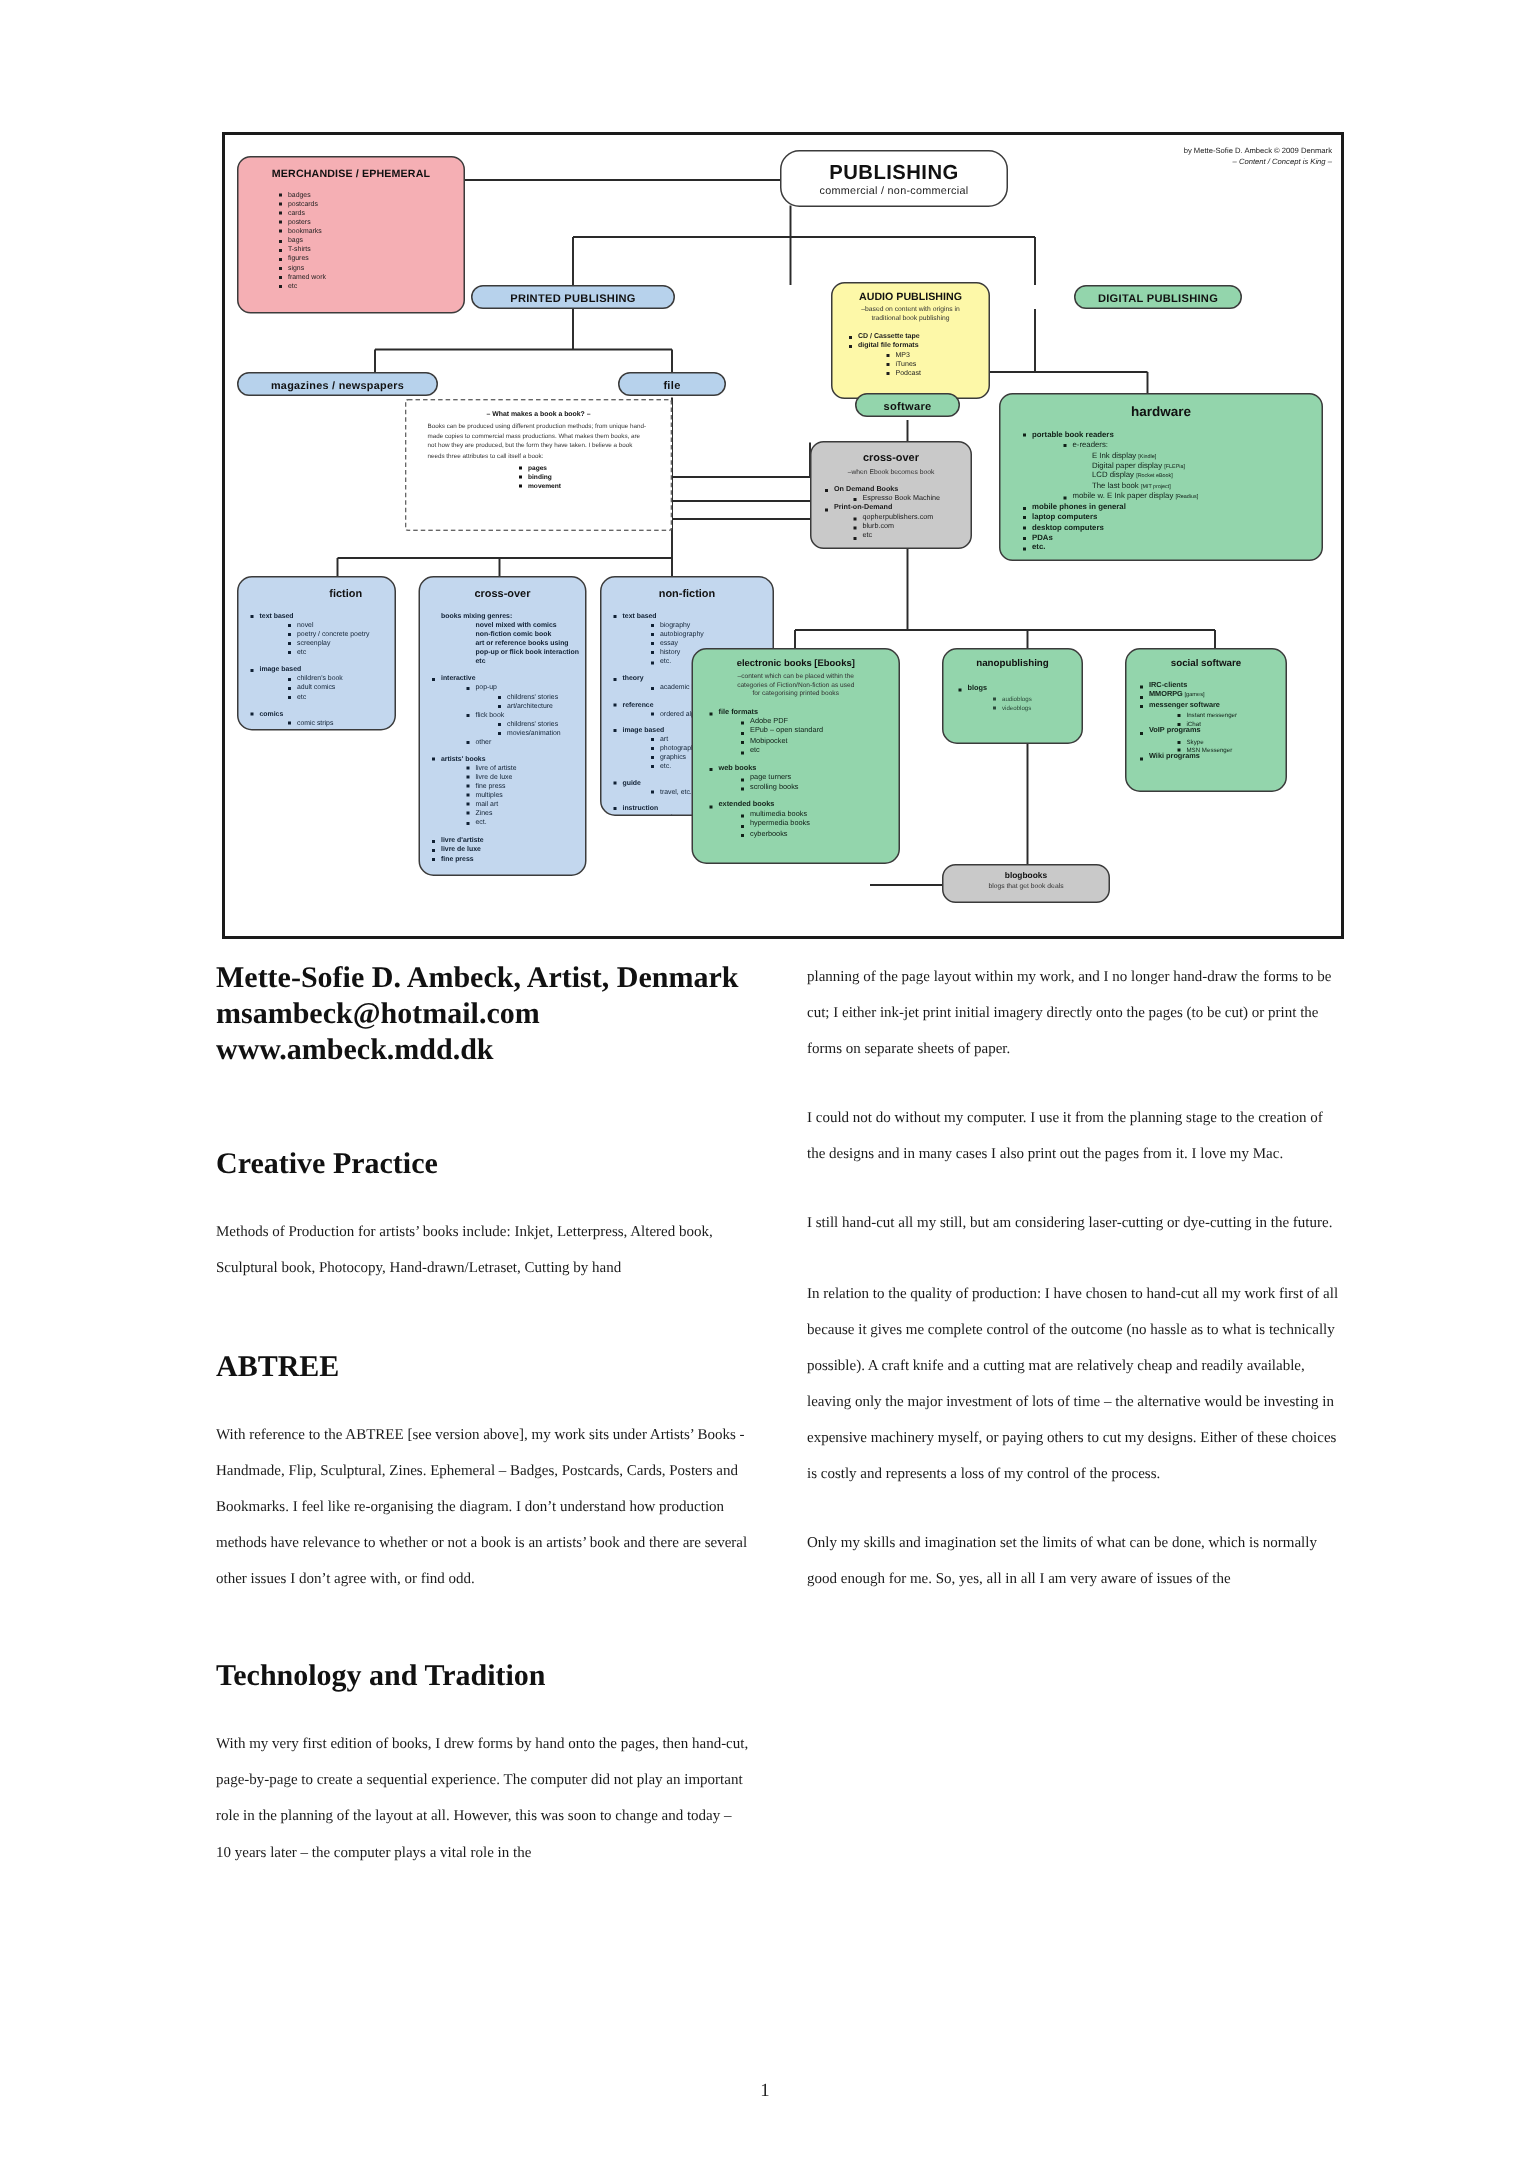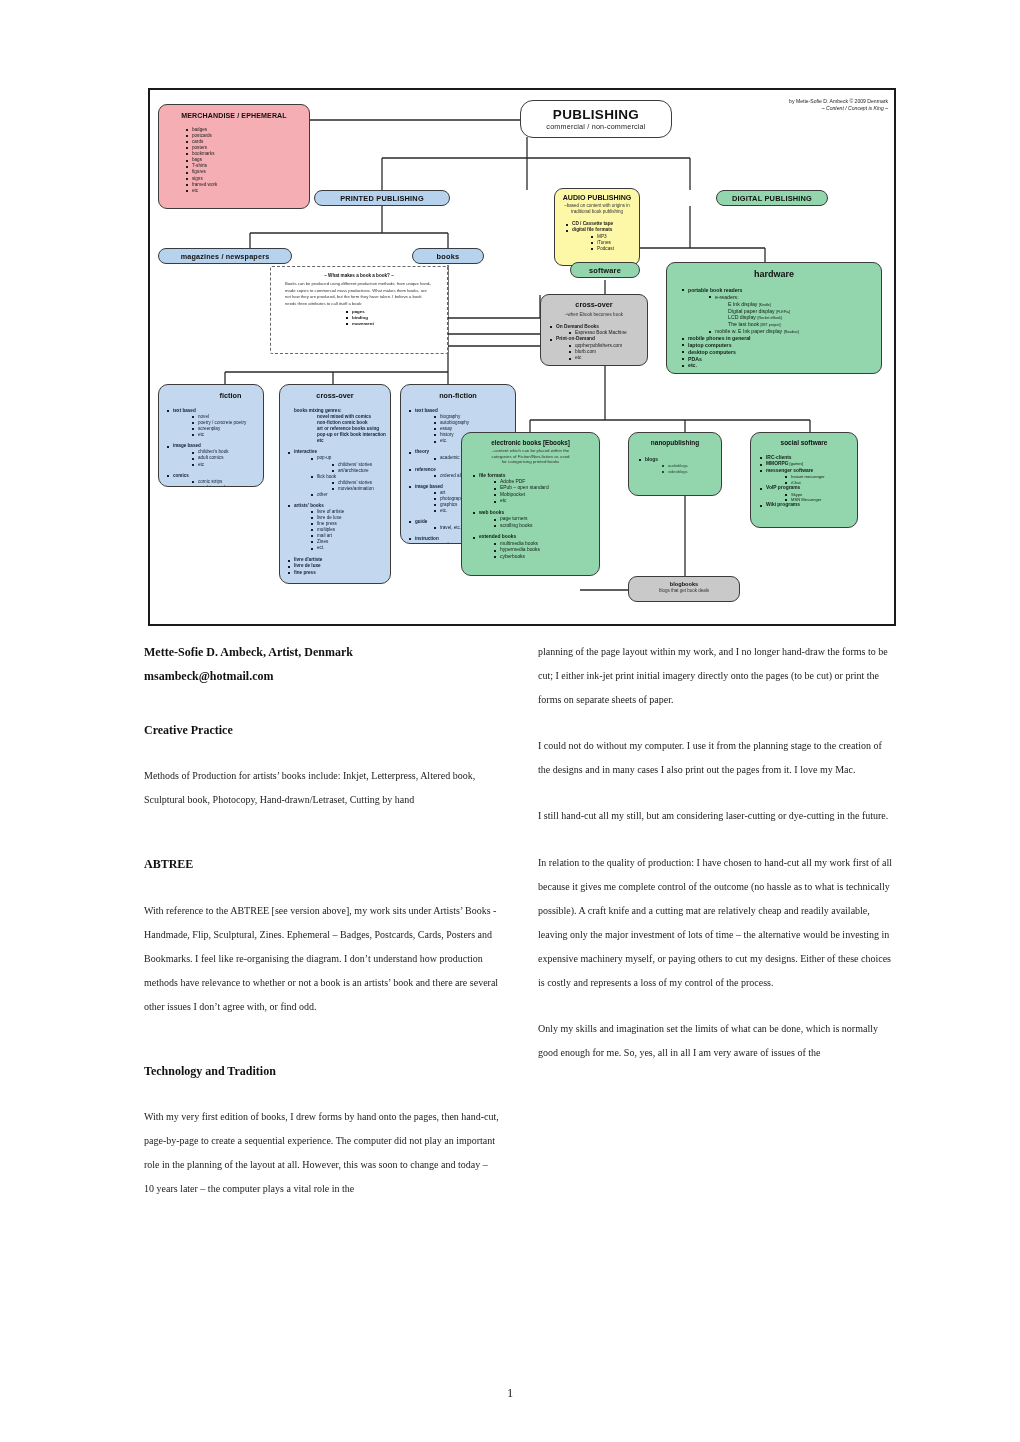--- a/index.html
+++ b/index.html
@@ -54,21 +54,21 @@
   .col{position:absolute;top:0;width:356px;}
   .col-left{left:144px;}
   .col-right{left:538px;}
   .ptxt{
     font-family:"Liberation Serif",serif;
     font-size:10px;line-height:24.1px;color:#1b1b1b;
     margin:0 0 22px 0;text-align:left;
   }
   .phead{
     font-family:"Liberation Serif",serif;
-    font-weight:bold;font-size:12px;line-height:24.1px;
+    font-weight:bold;font-size:20px;line-height:24.1px;
     color:#111;margin:0 0 22px 0;
   }
   .spacer-l{height:30px;}
   .spacer-m{height:18px;}
   #pageno{
     position:absolute;left:0;top:1386px;width:1020px;text-align:center;
     font-family:"Liberation Serif",serif;font-size:12.5px;color:#222;
   }
 </style>
 </head>
@@ -149,21 +149,21 @@
           <li>signs</li>
           <li>framed work</li>
           <li>etc</li>
         </ul>
     </div>
 
     <div class="node pill" style="left:164px;top:100px;width:136px;height:16px;background:#b7d2ec;font-size:7.4px;">
       <span>PRINTED PUBLISHING</span>
     </div>
 
-    <div class="node boxcard" style="left:404px;top:98px;width:86px;height:78px;background:#fdf8a8;">
+    <div class="node boxcard" style="left:404px;top:98px;width:106px;height:78px;background:#fdf8a8;">
       <div class="hd" style="font-size:7.1px;margin-top:5px;">AUDIO PUBLISHING</div>
       <div class="sub" style="font-size:4.5px;margin-top:1px;">–based on content with origins in</div>
       <div class="sub" style="font-size:4.5px;">traditional book publishing</div>
       <ul class="d" style="font-size:4.7px;color:#1d1d1d;margin:7px 0 0 10px;">
         <li class="b">CD / Cassette tape</li>
         <li class="b">
           <span>digital file formats</span>
           <ul class="d nb" id="audio-sub-list" style="font-weight:normal;margin-left:18px;">
               <li>MP3</li>
               <li>iTunes</li>
@@ -175,21 +175,21 @@
 
     <div class="node pill" style="left:566px;top:100px;width:112px;height:16px;background:#93d5ac;font-size:7.4px;">
       <span>DIGITAL PUBLISHING</span>
     </div>
 
     <div class="node pill" style="left:8px;top:158px;width:134px;height:16px;background:#b7d2ec;font-size:7.2px;">
       <span>magazines / newspapers</span>
     </div>
 
     <div class="node pill" style="left:262px;top:158px;width:72px;height:16px;background:#b7d2ec;font-size:7.4px;">
-      <span>books</span>
+      <span>file</span>
     </div>
 
     <div class="node pill" style="left:420px;top:172px;width:70px;height:16px;background:#93d5ac;font-size:7.4px;">
       <span>software</span>
     </div>
 
     <div class="node boxcard" style="left:516px;top:172px;width:216px;height:112px;background:#93d5ac;">
       <div class="hd" style="font-size:9px;margin-top:6px;">hardware</div>
       <ul class="d" style="font-size:5.2px;color:#112018;margin:8px 0 0 14px;">
         <li class="b">
@@ -444,20 +444,21 @@
       <div class="sub" style="font-size:4.5px;margin-top:1px;">blogs that get book deals</div>
     </div>
 
   </div>
 </div>
 
 <div id="article">
   <div class="col col-left">
     <p class="phead" style="margin-bottom:0;">Mette-Sofie D. Ambeck, Artist, Denmark</p>
     <p class="phead" style="margin-bottom:0;">msambeck@hotmail.com</p>
+    <p class="phead">www.ambeck.mdd.dk</p>
     <div class="spacer-l"></div>
     <p class="phead">Creative Practice</p>
     <p class="ptxt">Methods of Production for artists’ books include: Inkjet, Letterpress, Altered book, Sculptural book, Photocopy, Hand-drawn/Letraset, Cutting by hand</p>
     <div class="spacer-m"></div>
     <p class="phead">ABTREE</p>
     <p class="ptxt">With reference to the ABTREE [see version above], my work sits under Artists’ Books - Handmade, Flip, Sculptural, Zines. Ephemeral – Badges, Postcards, Cards, Posters and Bookmarks. I feel like re-organising the diagram. I don’t understand how production methods have relevance to whether or not a book is an artists’ book and there are several other issues I don’t agree with, or find odd.</p>
     <div class="spacer-m"></div>
     <p class="phead">Technology and Tradition</p>
     <p class="ptxt">With my very first edition of books, I drew forms by hand onto the pages, then hand-cut, page-by-page to create a sequential experience. The computer did not play an important role in the planning of the layout at all. However, this was soon to change and today – 10 years later – the computer plays a vital role in the</p>
   </div>

